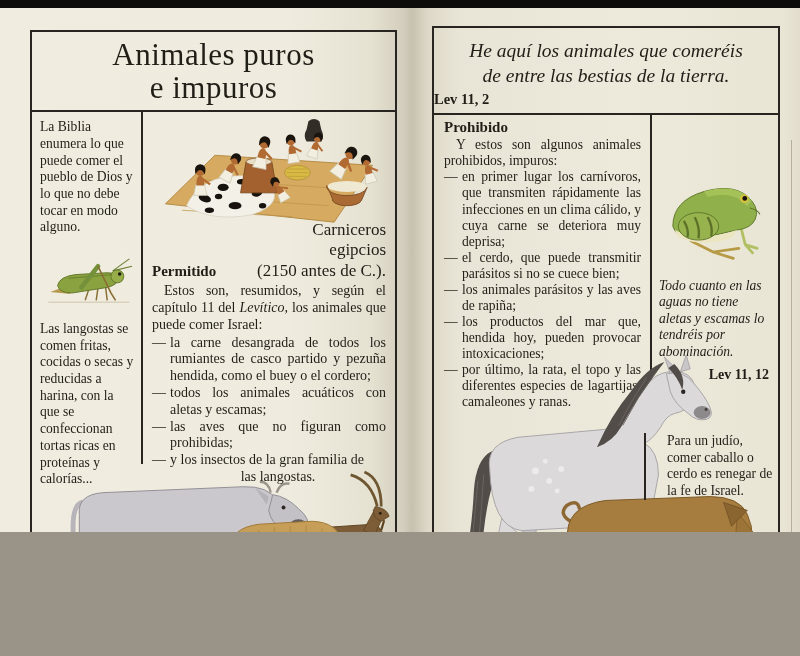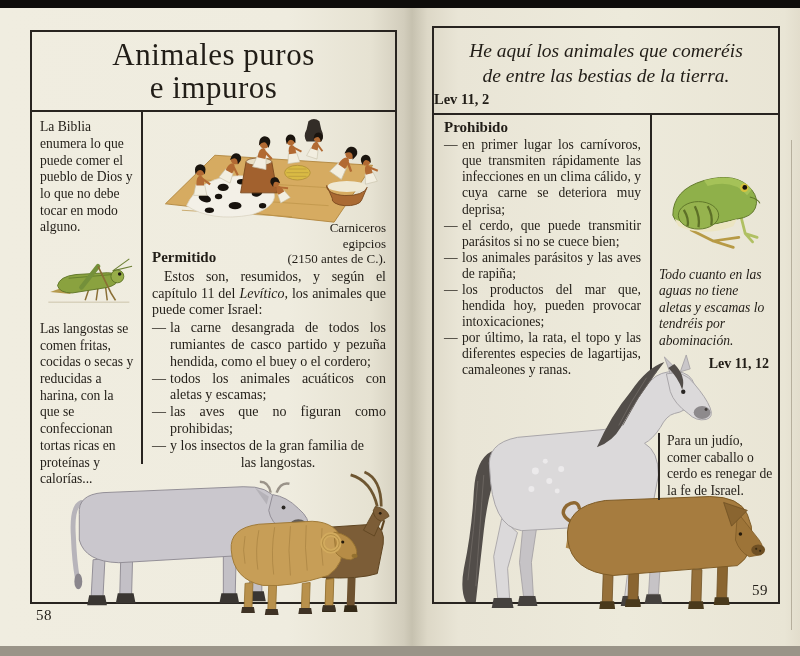--- a/index.html
+++ b/index.html
@@ -1,16 +1,16 @@
 <!DOCTYPE html>
 <html><head>
 <meta charset="utf-8">
 <style>
   html,body{margin:0;padding:0;background:#9a9488;}
-  .scan{position:relative;width:800px;height:646px;overflow:hidden;
+  .scan{position:relative;width:800px;height:532px;overflow:hidden;
         background:#15803d;font-family:"Liberation Serif","DejaVu Serif",serif;
         color:#211d17;}
   
   .top-strip{position:absolute;left:0;top:0;width:800px;height:11px;background:#0e0c0a;}
   .top-strip-l{position:absolute;left:0;top:0;width:90px;height:15px;background:#0e0c0a;}
   .page-bg-left{position:absolute;left:0;top:8px;width:412px;height:648px;
      background:linear-gradient(90deg,#f0edе0 0%,#efecdf 70%,#e6e2d2 90%,#d2cdbc 98%,#c6c1af 100%);
      background:linear-gradient(90deg,#f0ede0 0%,#efecdf 70%,#e6e2d2 90%,#d2cdbc 98%,#c6c1af 100%);}
   .page-bg-right{position:absolute;left:412px;top:8px;width:388px;height:648px;
      background:linear-gradient(90deg,#c6c1af 0%,#ddd8c7 4%,#e9e5d6 12%,#edeadb 55%,#e9e5d5 96%,#e2ddcc 100%);}
@@ -29,47 +29,47 @@
                border-bottom:2px solid #282420;letter-spacing:.5px;}
   .lp-cols{display:flex;height:352px;}
   .lp-side{width:111px;box-sizing:border-box;border-right:2px solid #282420;
            padding:7px 7px 0 8px;font-size:13.6px;line-height:1.23;}
   .lp-side .note{margin-top:8px;}
   .hopper-wrap{margin:18px 0 2px;text-align:center;}
   .lp-main{flex:1;padding:2px 9px 0 9px;box-sizing:border-box;position:relative;}
   .egy-wrap{height:110px;}
   .cap-row{display:flex;justify-content:space-between;align-items:flex-end;margin-top:-4px;}
   .sec-head{font-weight:bold;font-size:15px;padding-bottom:1px;}
-  .egy-cap{text-align:right;font-size:13px;line-height:1.2;}
+  .egy-cap{text-align:right;font-size:17px;line-height:1.2;}
   .bodytext{font-size:14px;line-height:1.2;text-align:justify;margin-top:2px;}
   .bodytext .intro{text-indent:12px;margin:0 0 1px 0;}
   .li{display:flex;}
   .li .dash{width:18px;flex:none;}
   .li .li-text{flex:1;text-align:justify;}
   .center-line{margin-left:18px;text-align:center;}
   .lp-animals{display:block;margin-top:3px;}
 
   
   .quote-block{text-align:center;font-style:italic;font-size:19.5px;line-height:1.3;
                padding:10px 10px 0;}
   .quote-ref{font-weight:bold;font-size:14.5px;padding:2px 24px 5px 0;
              border-bottom:2px solid #282420;}
   .rp-cols{display:flex;height:272px;}
   .rp-main{flex:1;box-sizing:border-box;border-right:2px solid #282420;
            padding:4px 9px 0 10px;font-size:13.6px;line-height:1.18;}
   .rp-main .intro{text-indent:12px;margin:0;text-align:justify;}
-  .rp-side{width:126px;box-sizing:border-box;padding:0 7px;}
+  .rp-side{width:126px;box-sizing:border-box;padding:11px 7px;}
   .frog-wrap{margin-top:44px;text-align:center;}
   .frog-cap{font-style:italic;font-size:13.6px;line-height:1.22;margin-top:6px;}
   .frog-ref{text-align:right;font-weight:bold;font-size:14px;margin-top:6px;padding-right:2px;}
   .rp-bottom{position:relative;height:228px;}
   .horse-svg{position:absolute;left:2px;bottom:3px;}
   .pig-svg{position:absolute;right:2px;bottom:4px;}
   .note-box{position:absolute;right:3px;top:46px;width:108px;border-left:2px solid #282420;
-            padding-left:7px;font-size:13.6px;line-height:1.24;}
+            padding-left:21px;font-size:13.6px;line-height:1.24;}
 </style>
 </head>
 <body>
 
 <div class="scan">
   <div class="top-strip"></div>
   <div class="top-strip-l"></div>
   <div class="page-bg-left"></div>
   <div class="page-bg-right"></div>
   <div class="edge-line"></div>
@@ -215,20 +215,21 @@
   <div class="pagebox right">
     <div class="quote-block">
       <div>He aquí los animales que comeréis</div>
       <div>de entre las bestias de la tierra.</div>
     </div>
     <div class="quote-ref">Lev 11, 2</div>
 
     <div class="rp-cols">
       <div class="rp-main">
         <div class="sec-head">Prohibido</div>
+        <p class="intro">Y estos son algunos animales prohibidos, impuros:</p>
         <div class="li">
             <span class="dash">—</span>
             <span class="li-text">en primer lugar los carnívoros, que transmiten rápidamente las infecciones en un clima cálido, y cuya carne se deteriora muy deprisa;</span>
           </div>
         <div class="li">
             <span class="dash">—</span>
             <span class="li-text">el cerdo, que puede transmitir parásitos si no se cuece bien;</span>
           </div>
         <div class="li">
             <span class="dash">—</span>

